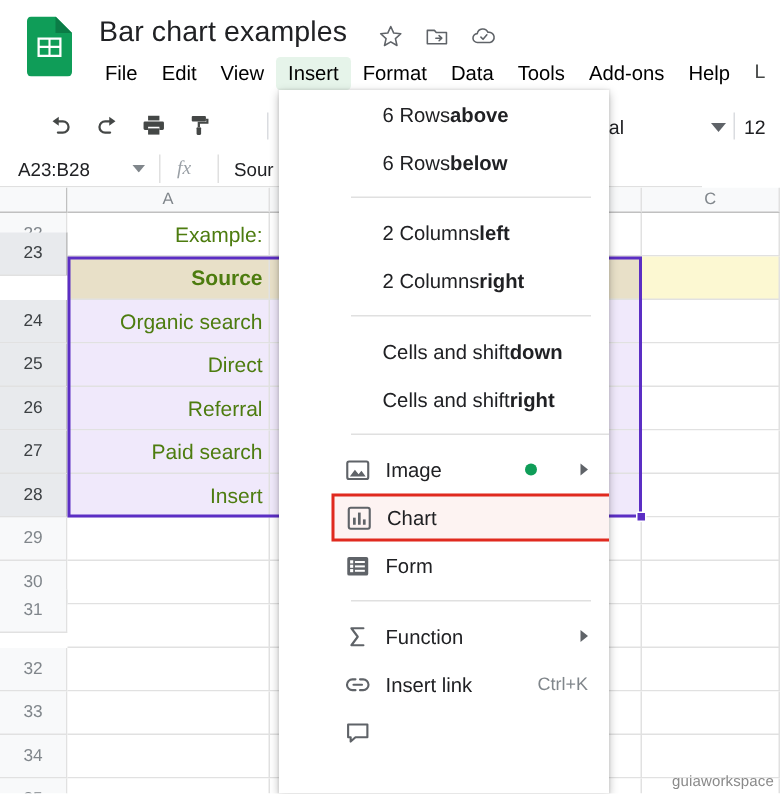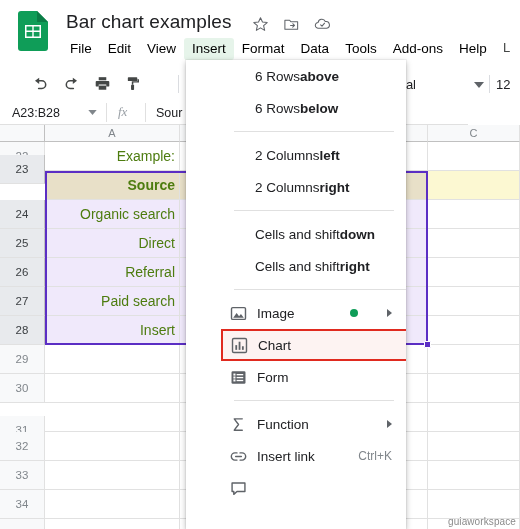--- a/index.html
+++ b/index.html
@@ -259,21 +259,21 @@
         <div class="cell rangefill" style="left: 180px; width: 248px; top: 191px;"></div>
         <div class="cell plain" style="left: 428px; width: 92px; top: 191px;"></div>
         <div class="rowhdr" style="top: 220px;">29</div>
         <div class="cell plain" style="left: 45px; width: 135px; top: 220px;"></div>
         <div class="cell plain" style="left: 180px; width: 248px; top: 220px;"></div>
         <div class="cell plain" style="left: 428px; width: 92px; top: 220px;"></div>
         <div class="rowhdr" style="top: 249px;">30</div>
         <div class="cell plain" style="left: 45px; width: 135px; top: 249px;"></div>
         <div class="cell plain" style="left: 180px; width: 248px; top: 249px;"></div>
         <div class="cell plain" style="left: 428px; width: 92px; top: 249px;"></div>
-        <div class="rowhdr" style="top: 291px;">31</div>
+        <div class="rowhdr" style="top: 268px;">31</div>
         <div class="cell plain" style="left: 45px; width: 135px; top: 278px;"></div>
         <div class="cell plain" style="left: 180px; width: 248px; top: 278px;"></div>
         <div class="cell plain" style="left: 428px; width: 92px; top: 278px;"></div>
         <div class="rowhdr" style="top: 307px;">32</div>
         <div class="cell plain" style="left: 45px; width: 135px; top: 307px;"></div>
         <div class="cell plain" style="left: 180px; width: 248px; top: 307px;"></div>
         <div class="cell plain" style="left: 428px; width: 92px; top: 307px;"></div>
         <div class="rowhdr" style="top: 336px;">33</div>
         <div class="cell plain" style="left: 45px; width: 135px; top: 336px;"></div>
         <div class="cell plain" style="left: 180px; width: 248px; top: 336px;"></div>

